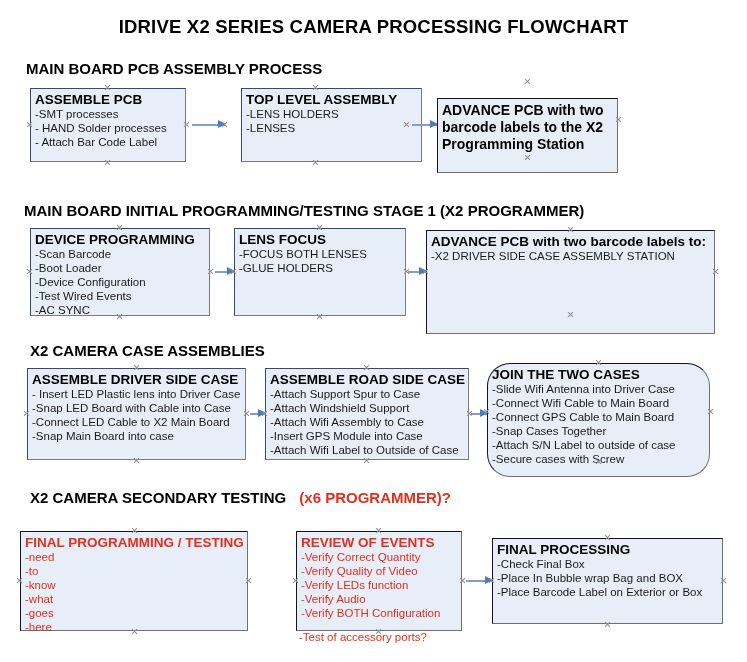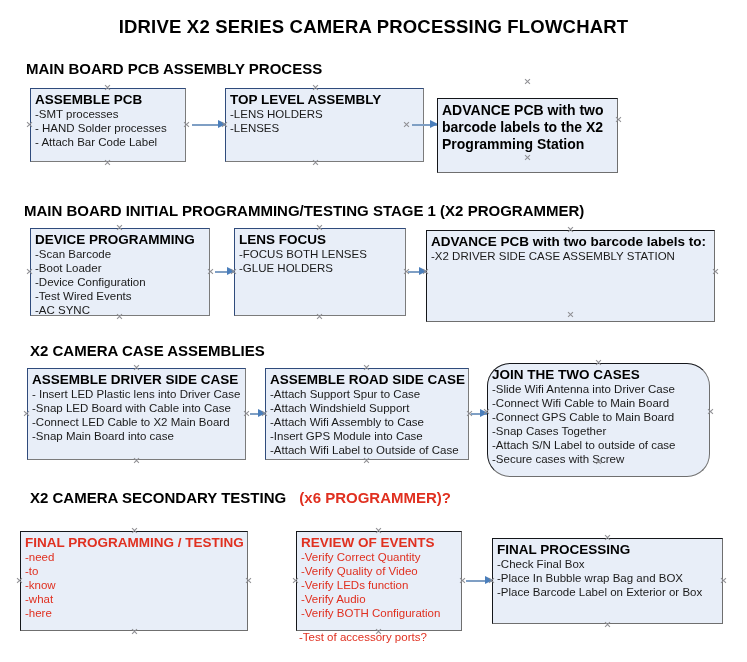--- a/index.html
+++ b/index.html
@@ -148,21 +148,21 @@
   <span class="handle" style="left:104px; top:84px;"></span>
   <span class="handle" style="left:104px; top:159px;"></span>
   <span class="handle" style="left:26px; top:121px;"></span>
   <span class="handle" style="left:183px; top:121px;"></span>
 
   <div class="arrow" style="left:192px; top:120px; width:33px;">
     <span class="shaft"></span>
       <span class="head"></span>
   </div>
 
-  <div class="box" style="left:225px; top:88px; width:199px; height:74px;">
+  <div class="box" style="left:241px; top:88px; width:181px; height:74px;">
     <div class="box-title">TOP LEVEL ASSEMBLY</div>
     <div class="box-line">-LENS HOLDERS</div>
     <div class="box-line">-LENSES</div>
   </div>
   <span class="handle" style="left:312px; top:84px;"></span>
   <span class="handle" style="left:312px; top:159px;"></span>
   <span class="handle" style="left:221px; top:121px;"></span>
   <span class="handle" style="left:403px; top:121px;"></span>
 
   <div class="arrow" style="left:412px; top:120px; width:25px;">
@@ -205,21 +205,21 @@
   <span class="handle" style="left:316px; top:224px;"></span>
   <span class="handle" style="left:316px; top:313px;"></span>
   <span class="handle" style="left:230px; top:268px;"></span>
   <span class="handle" style="left:403px; top:268px;"></span>
 
   <div class="arrow" style="left:408px; top:267px; width:18px;">
     <span class="shaft"></span>
       <span class="head"></span>
   </div>
 
-  <div class="box dark" style="left:426px; top:230px; width:289px; height:92px;">
+  <div class="box dark" style="left:426px; top:230px; width:289px; height:104px;">
     <div class="box-title">ADVANCE PCB with two barcode labels to:</div>
     <div class="box-line">-X2 DRIVER  SIDE  CASE  ASSEMBLY STATION</div>
   </div>
   <span class="handle" style="left:567px; top:226px;"></span>
   <span class="handle" style="left:567px; top:311px;"></span>
   <span class="handle" style="left:422px; top:268px;"></span>
   <span class="handle" style="left:712px; top:268px;"></span>
 
   <div class="section-title" style="left:30px; top:342px;">X2 CAMERA CASE ASSEMBLIES</div>
 
@@ -276,20 +276,21 @@
     <span>X2 CAMERA SECONDARY TESTING</span>
     <span class="accent" style="margin-left:9px;">(x6 PROGRAMMER)?</span>
   </div>
 
   <div class="box dark red" style="left:20px; top:531px; width:228px; height:100px;">
     <div class="box-title">FINAL PROGRAMMING / TESTING</div>
     <div class="box-line">-need</div>
     <div class="box-line">-to</div>
     <div class="box-line">-know</div>
     <div class="box-line">-what</div>
+    <div class="box-line">-goes</div>
     <div class="box-line">-here</div>
   </div>
   <span class="handle" style="left:131px; top:527px;"></span>
   <span class="handle" style="left:131px; top:628px;"></span>
   <span class="handle" style="left:16px; top:577px;"></span>
   <span class="handle" style="left:245px; top:577px;"></span>
 
   <div class="box dark red" style="left:296px; top:531px; width:166px; height:100px;">
     <div class="box-title">REVIEW OF EVENTS</div>
     <div class="box-line">-Verify Correct Quantity</div>

